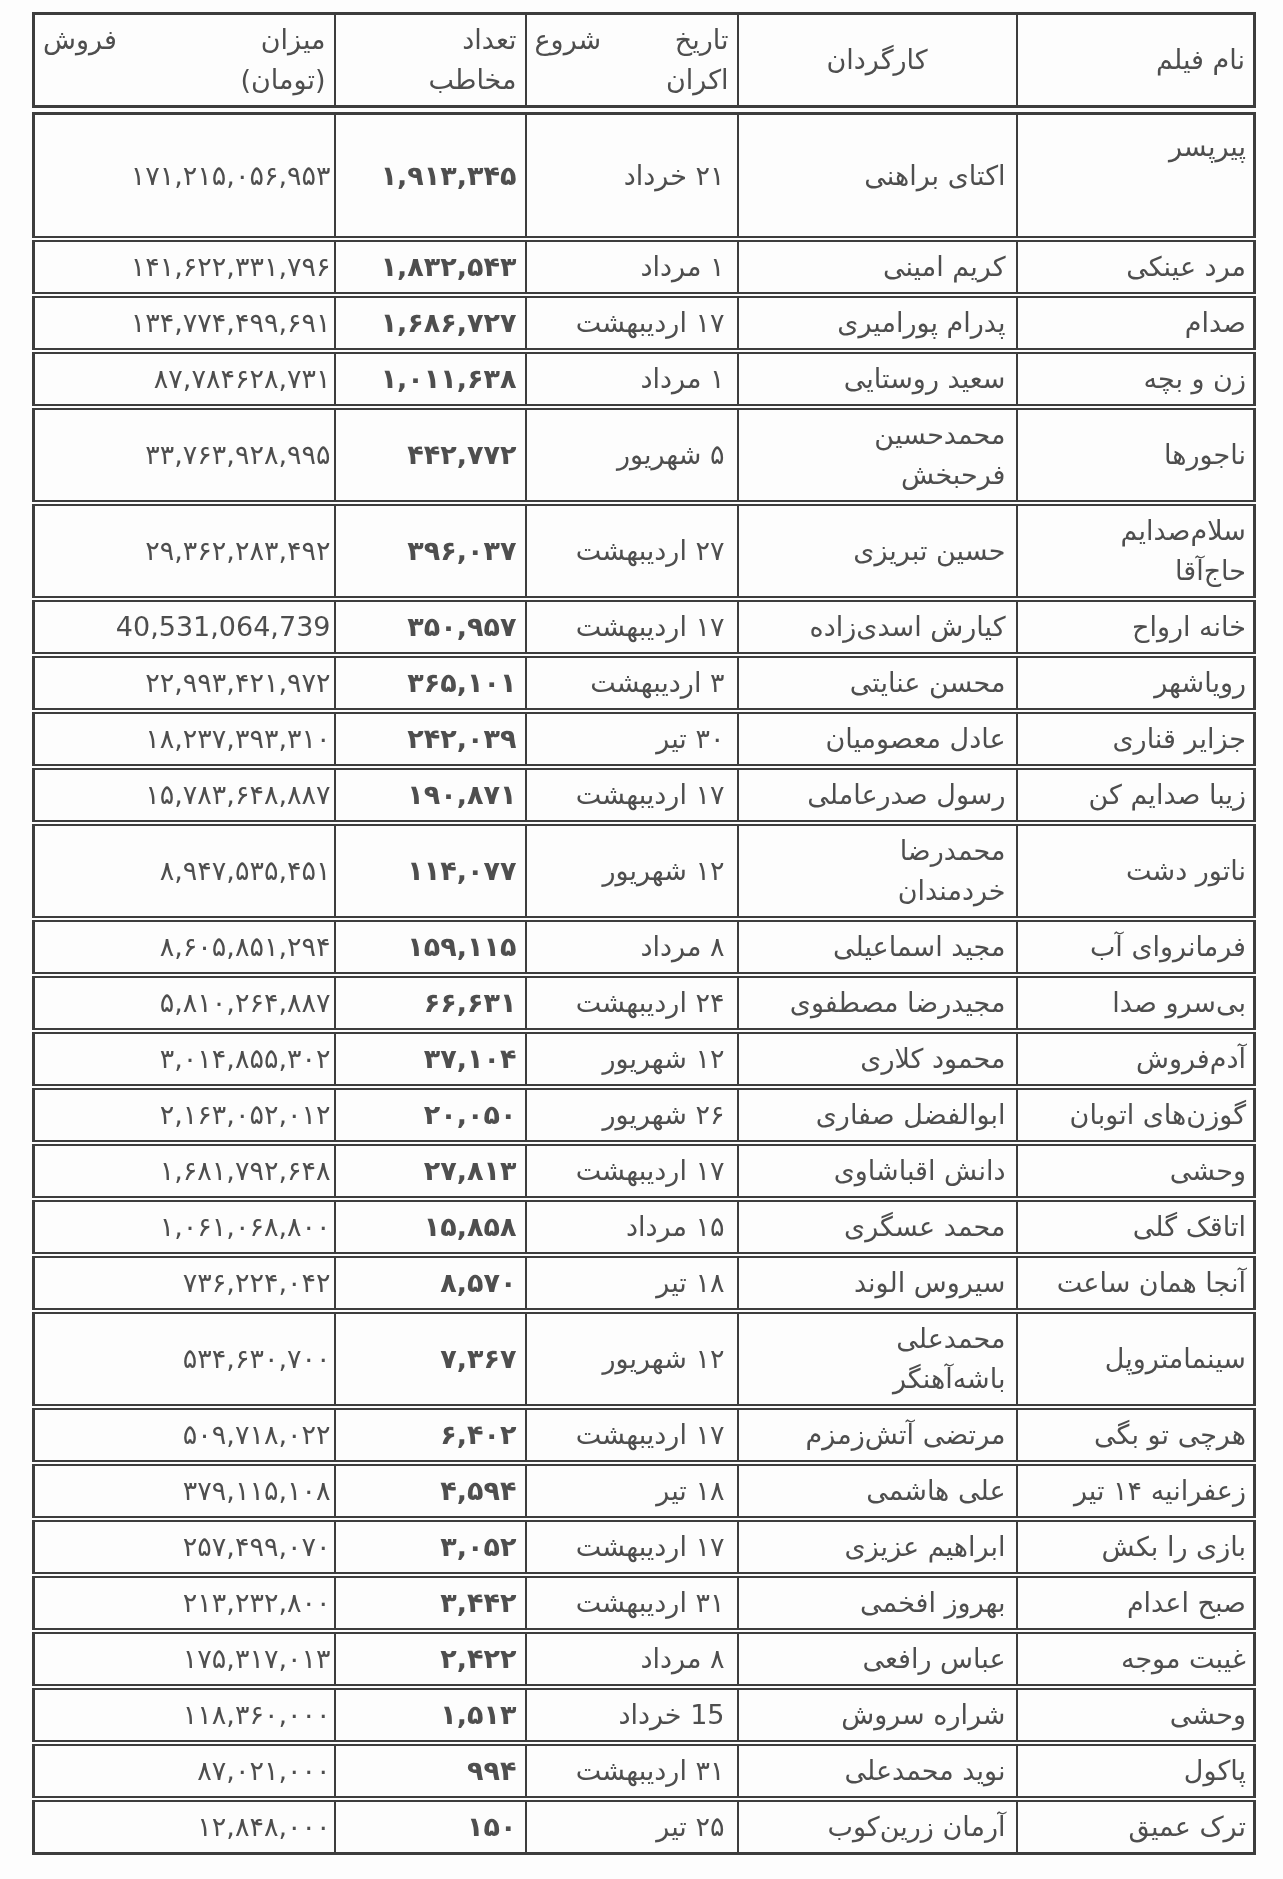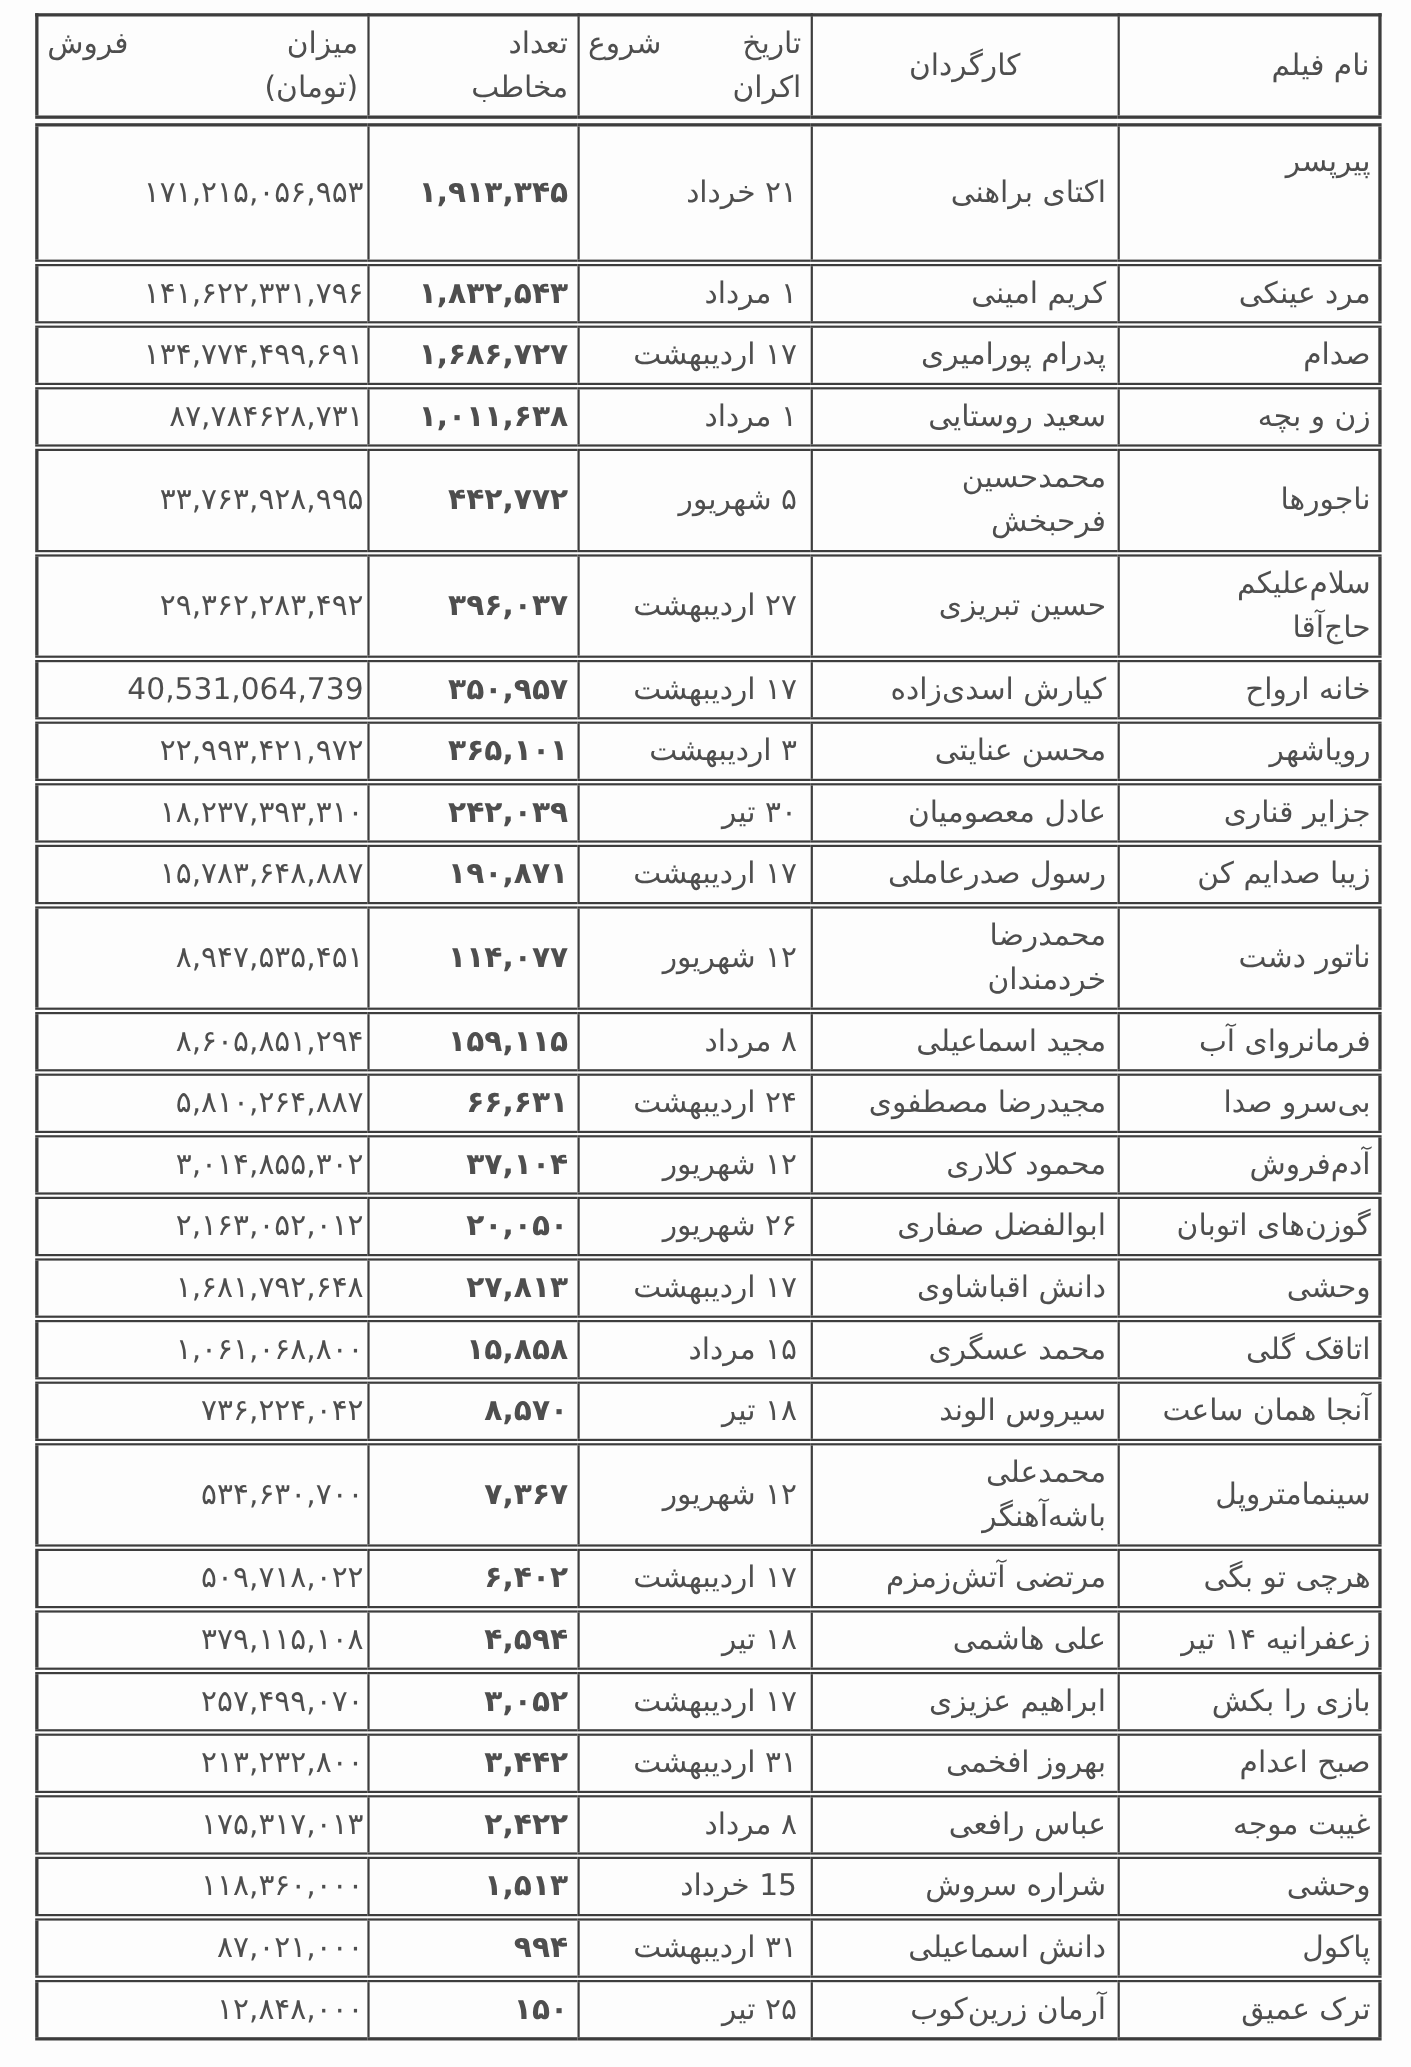--- a/index.html
+++ b/index.html
@@ -129,21 +129,21 @@
         </tr>
         <tr>
           <td class="film-cell">ناجورها</td>
           <td class="director-cell">محمدحسین
 فرحبخش</td>
           <td class="date-cell">۵ شهریور</td>
           <td class="audience-cell">۴۴۲,۷۷۲</td>
           <td class="sales-cell">۳۳,۷۶۳,۹۲۸,۹۹۵</td>
         </tr>
         <tr>
-          <td class="film-cell">سلام‌علیکم
+          <td class="film-cell">سلام‌صدایم
 حاج‌آقا</td>
           <td class="director-cell">حسین تبریزی</td>
           <td class="date-cell">۲۷ اردیبهشت</td>
           <td class="audience-cell">۳۹۶,۰۳۷</td>
           <td class="sales-cell">۲۹,۳۶۲,۲۸۳,۴۹۲</td>
         </tr>
         <tr>
           <td class="film-cell">خانه ارواح</td>
           <td class="director-cell">کیارش اسدی‌زاده</td>
           <td class="date-cell">۱۷ اردیبهشت</td>
@@ -273,21 +273,21 @@
         </tr>
         <tr>
           <td class="film-cell">وحشی</td>
           <td class="director-cell">شراره سروش</td>
           <td class="date-cell">15 خرداد</td>
           <td class="audience-cell">۱,۵۱۳</td>
           <td class="sales-cell">۱۱۸,۳۶۰,۰۰۰</td>
         </tr>
         <tr>
           <td class="film-cell">پاکول</td>
-          <td class="director-cell">دانش اسماعیلی</td>
+          <td class="director-cell">نوید محمدعلی</td>
           <td class="date-cell">۳۱ اردیبهشت</td>
           <td class="audience-cell">۹۹۴</td>
           <td class="sales-cell">۸۷,۰۲۱,۰۰۰</td>
         </tr>
         <tr>
           <td class="film-cell">ترک عمیق</td>
           <td class="director-cell">آرمان زرین‌کوب</td>
           <td class="date-cell">۲۵ تیر</td>
           <td class="audience-cell">۱۵۰</td>
           <td class="sales-cell">۱۲,۸۴۸,۰۰۰</td>

